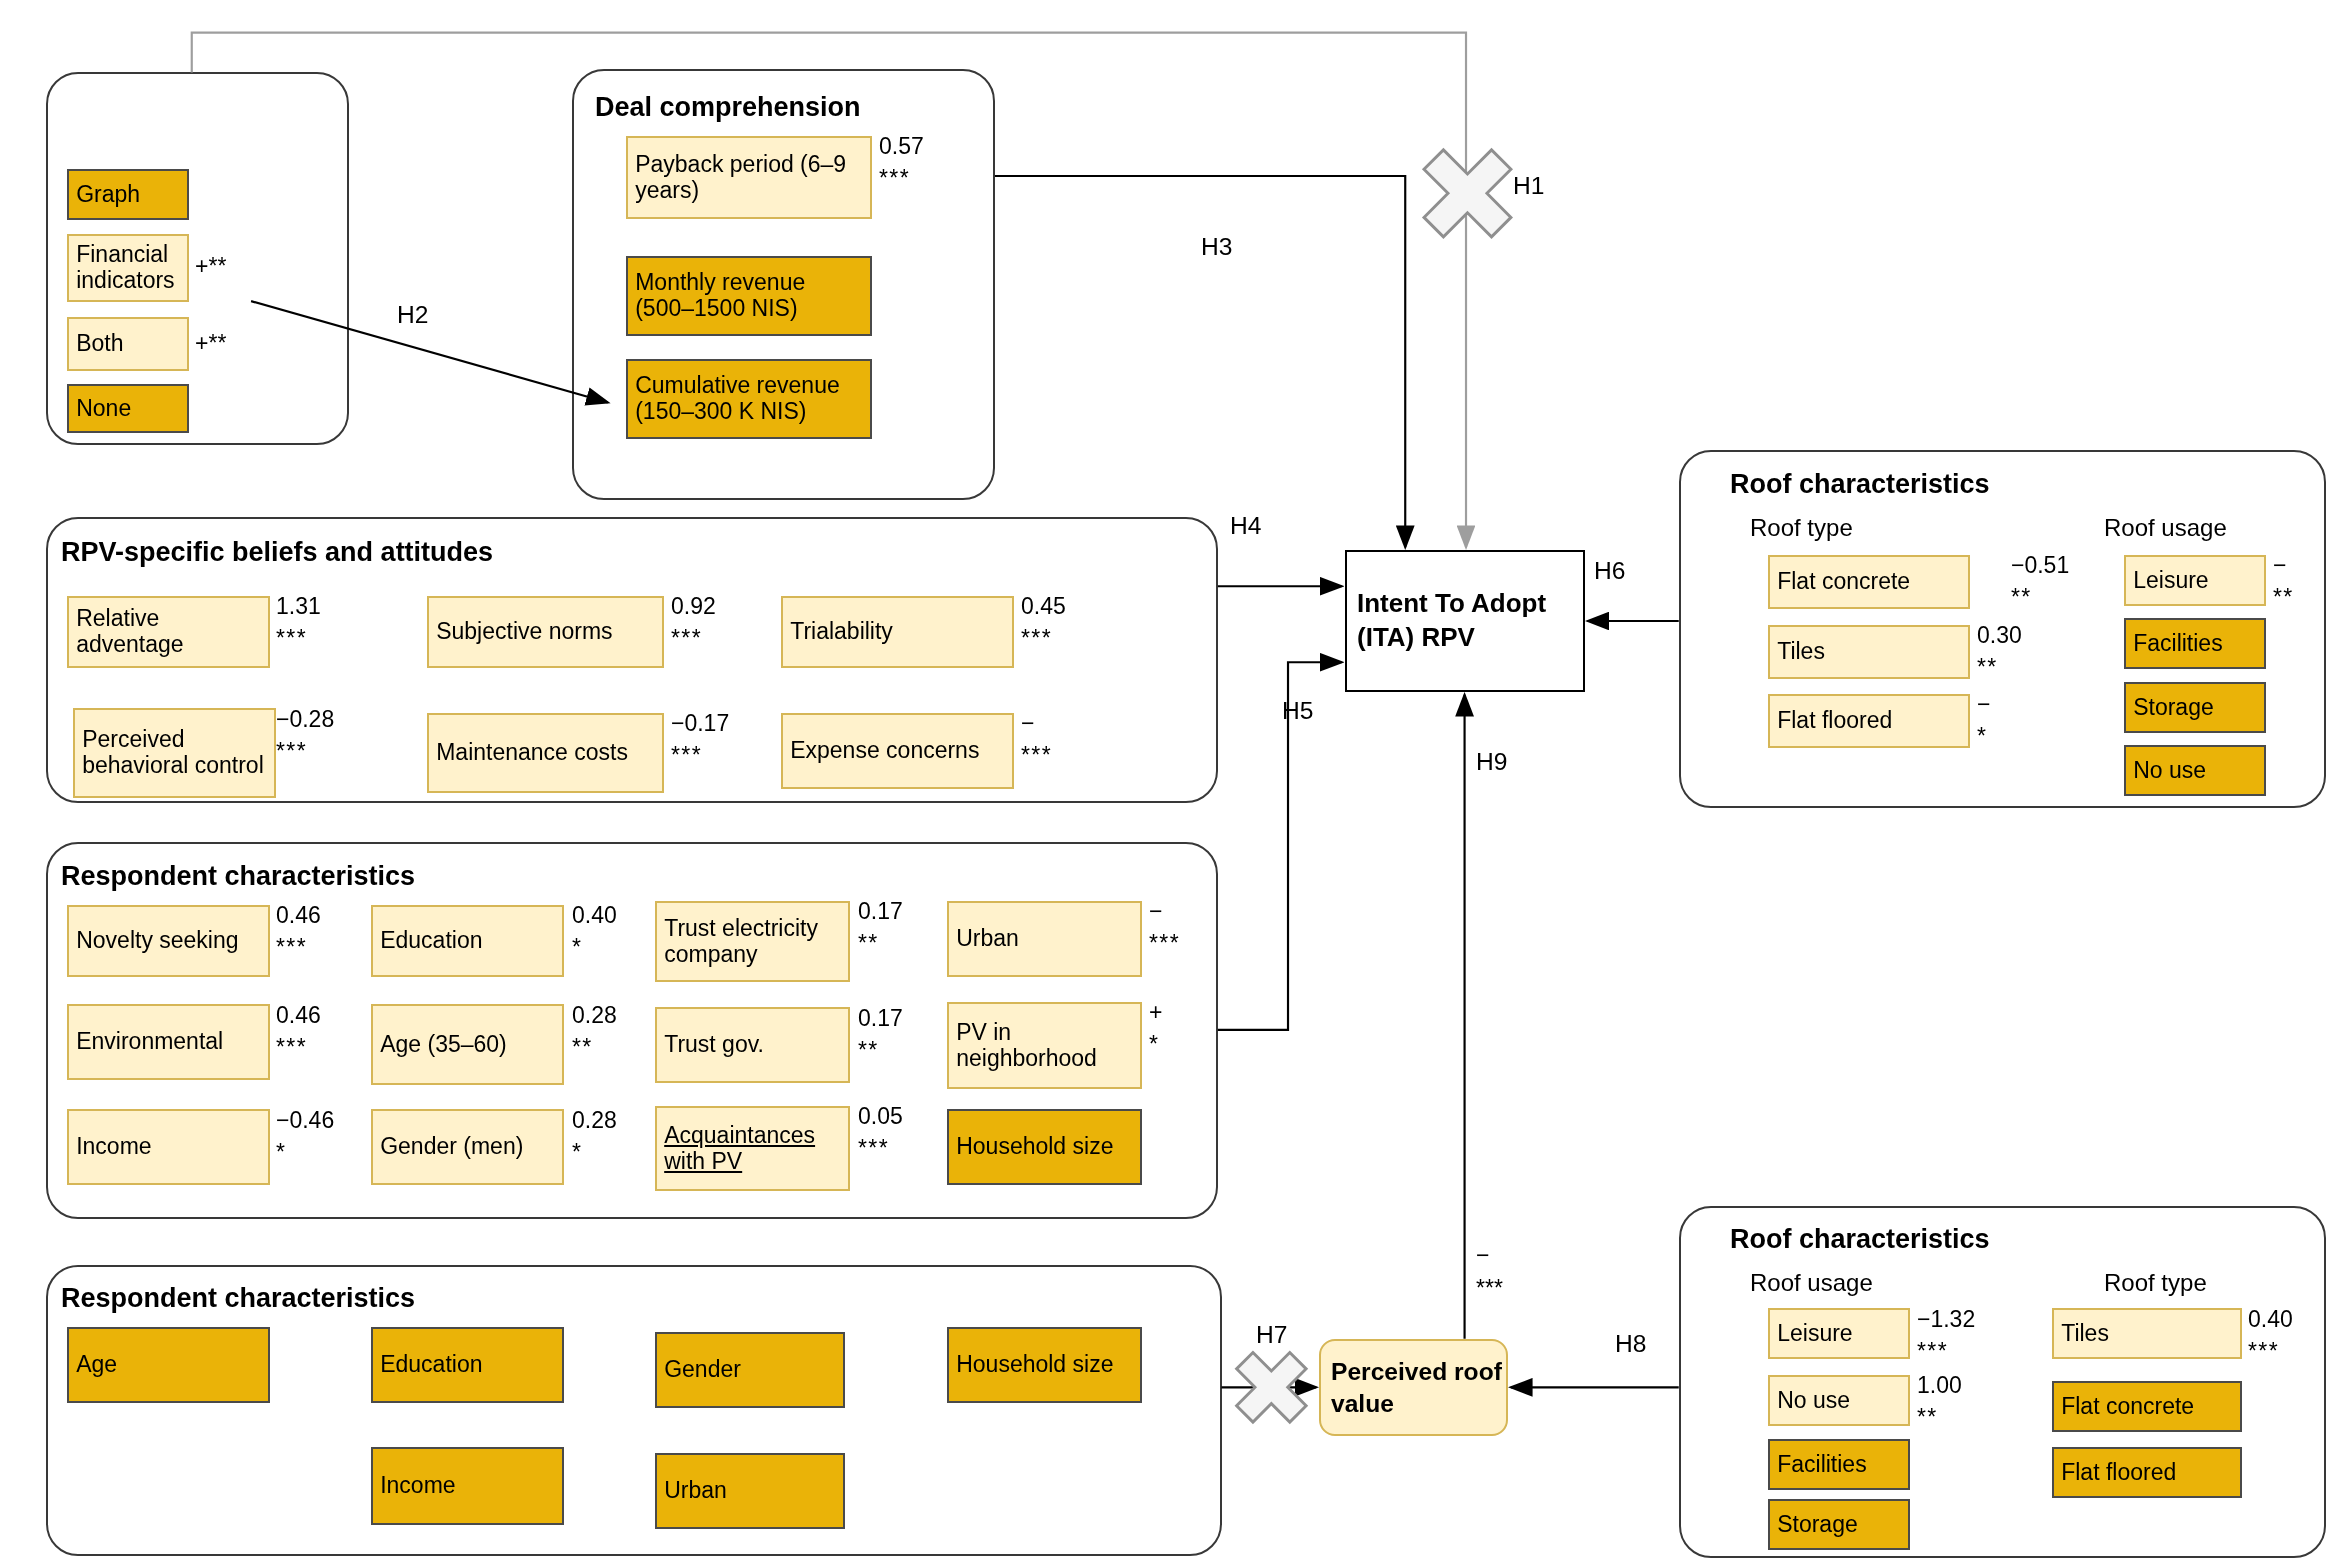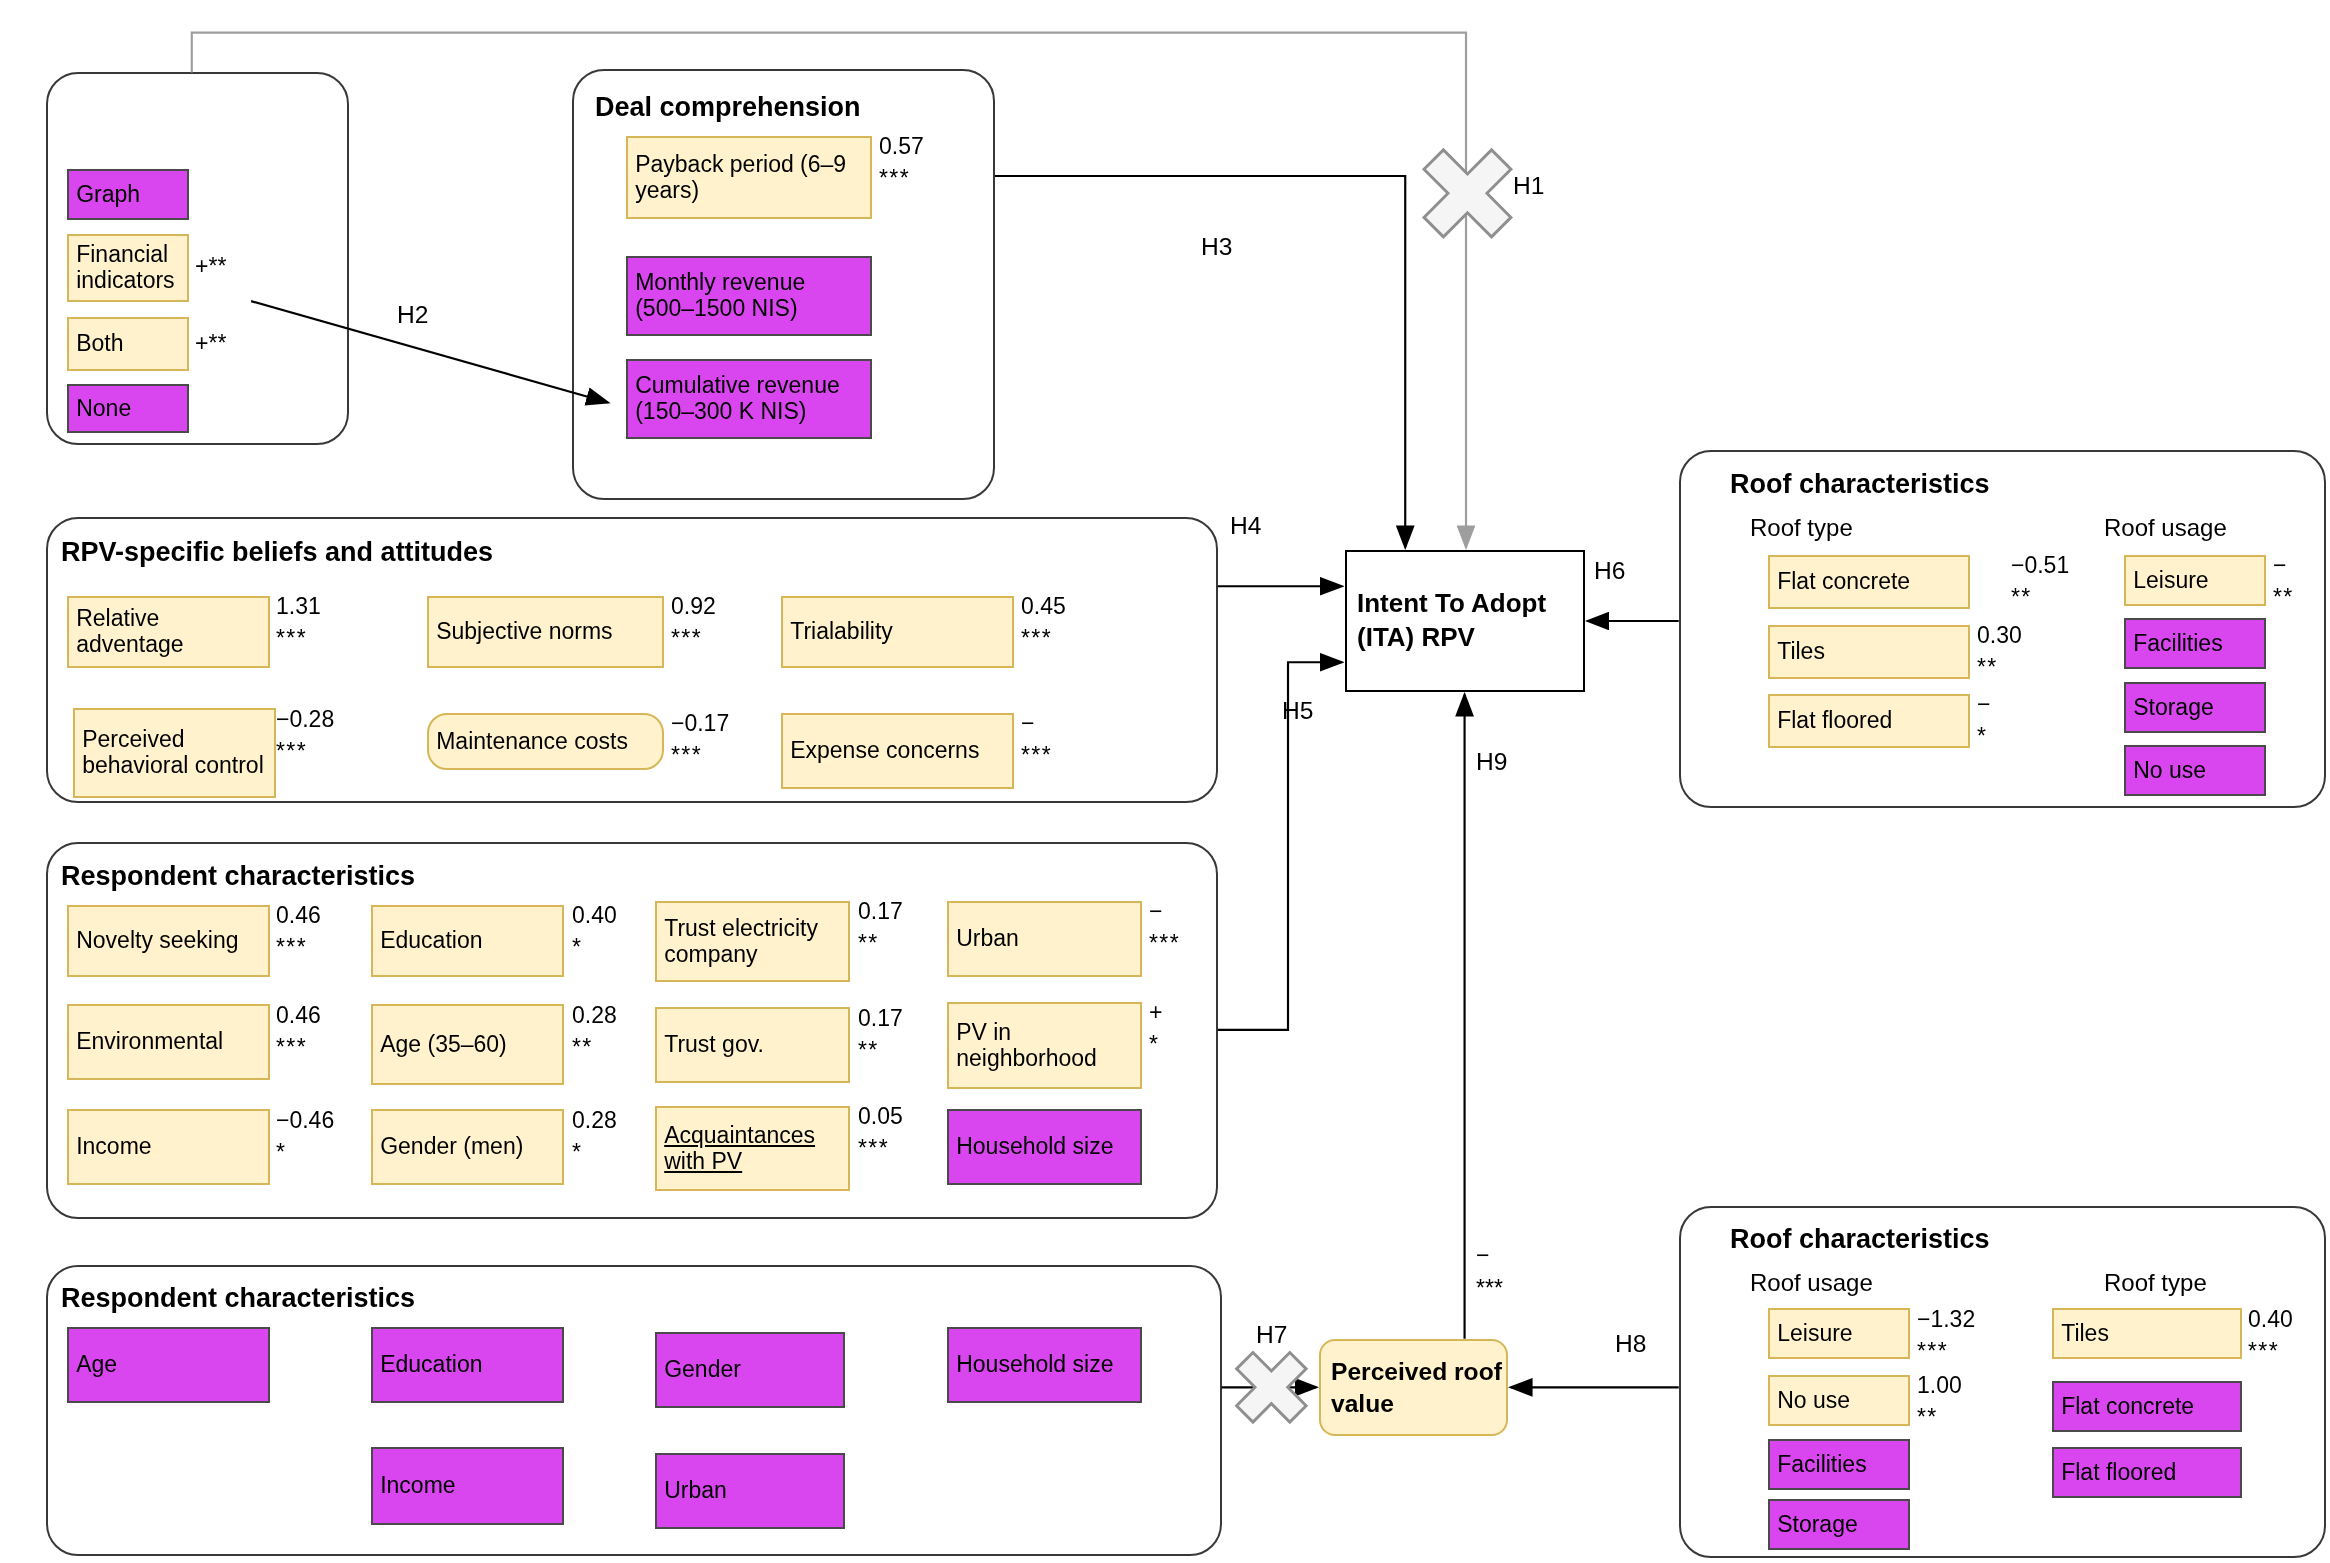--- a/index.html
+++ b/index.html
@@ -2,21 +2,21 @@
 <html style="--hl-fill: #FFF2CC; --hl-border: #D6B656; --reject-gray: #9E9E9E;font-size:11.6px"><head>
 <meta charset="utf-8">
 <style>
   html,body{margin:0;padding:0;background:#fff;}
   body{font-family:"Liberation Sans", sans-serif; color:#000;}
   #canvas{position:relative;width:2330px;height:1564px;background:#fff;overflow:hidden;}
   .container{position:absolute;background:#fff;border:2.2px solid #383838;border-radius:32px;box-sizing:border-box;}
   .box-title{position:absolute;font-weight:bold;font-size:27px;line-height:1.2;white-space:pre-line;}
   .sub-label{position:absolute;font-size:24px;}
   .item{position:absolute;display:flex;align-items:center;padding-left:7.2px;box-sizing:border-box;
-        border:2.2px solid #4a4a4a;background:#d946ef;font-size:23px;line-height:1.12;}
+        border:2.2px solid #4a4a4a;background:#eab308;font-size:23px;line-height:1.12;}
   .item.hl{background:var(--hl-fill,#FFF2CC);border-color:var(--hl-border,#D6B656);}
   .val{position:absolute;font-size:23px;line-height:32px;white-space:nowrap;}
   .val .stars{letter-spacing:1.4px;}
   .h-label{position:absolute;font-size:24.6px;}
   .node{position:absolute;border:2.2px solid #000;background:#fff;font-weight:bold;font-size:26px;
         display:flex;align-items:center;padding-left:10px;line-height:1.3;box-sizing:border-box;}
   #perceived-node{background:var(--hl-fill,#FFF2CC);border:2.2px solid var(--hl-border,#D6B656);
         border-radius:16px;font-size:24.6px;}
   .sig-block{position:absolute;font-size:23px;line-height:33px;}
   svg.edges{position:absolute;left:0;top:0;pointer-events:none;}
@@ -151,21 +151,21 @@
       <div>0.45</div>
       <div class="stars">***</div>
     </div>
     <div class="item hl" style="left: 73px; top: 708px; width: 203px; height: 90px;">
       <span>Perceived behavioral control</span>
     </div>
     <div class="val" style="left: 276px; top: 703px;">
       <div>−0.28</div>
       <div class="stars">***</div>
     </div>
-    <div class="item hl" style="left: 427px; top: 713px; width: 237px; height: 57px; border-radius: 20px;">
+    <div class="item hl" style="left: 427px; top: 713px; width: 237px; height: 80px;">
       <span>Maintenance costs</span>
     </div>
     <div class="val" style="left: 671px; top: 707px;">
       <div>−0.17</div>
       <div class="stars">***</div>
     </div>
     <div class="item hl" style="left: 781px; top: 713px; width: 233px; height: 76px;">
       <span>Expense concerns</span>
     </div>
     <div class="val" style="left: 1021px; top: 707px;">

